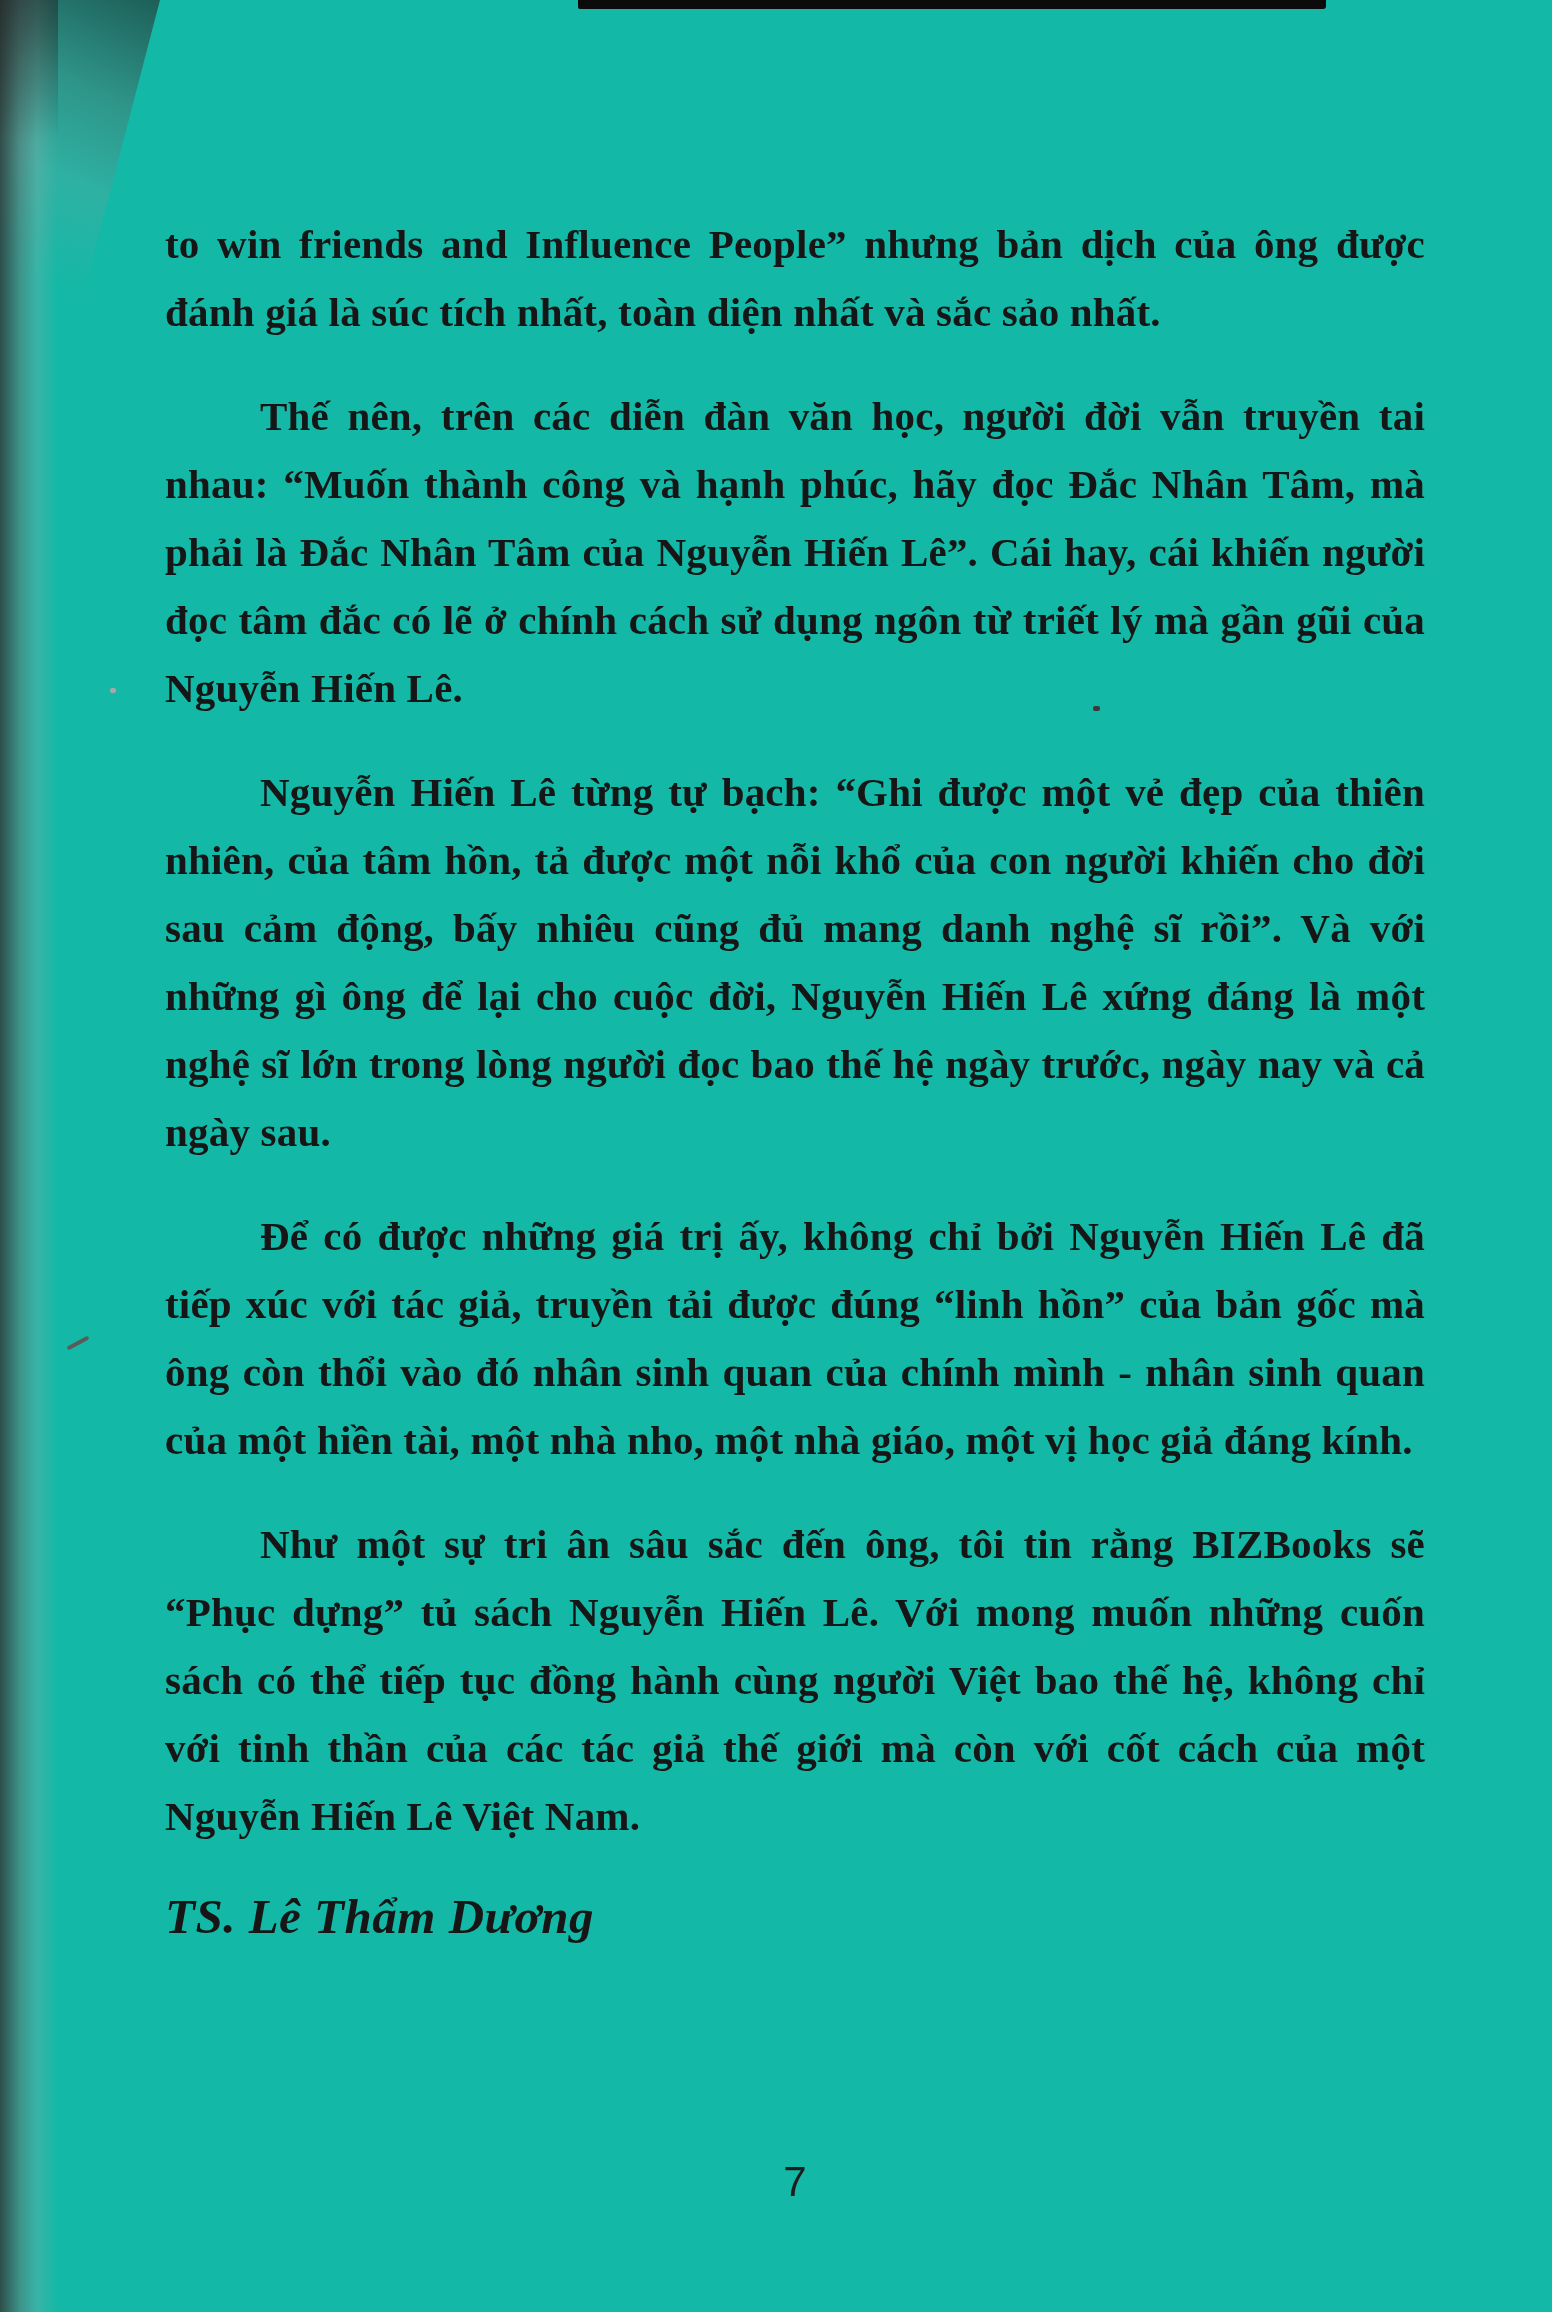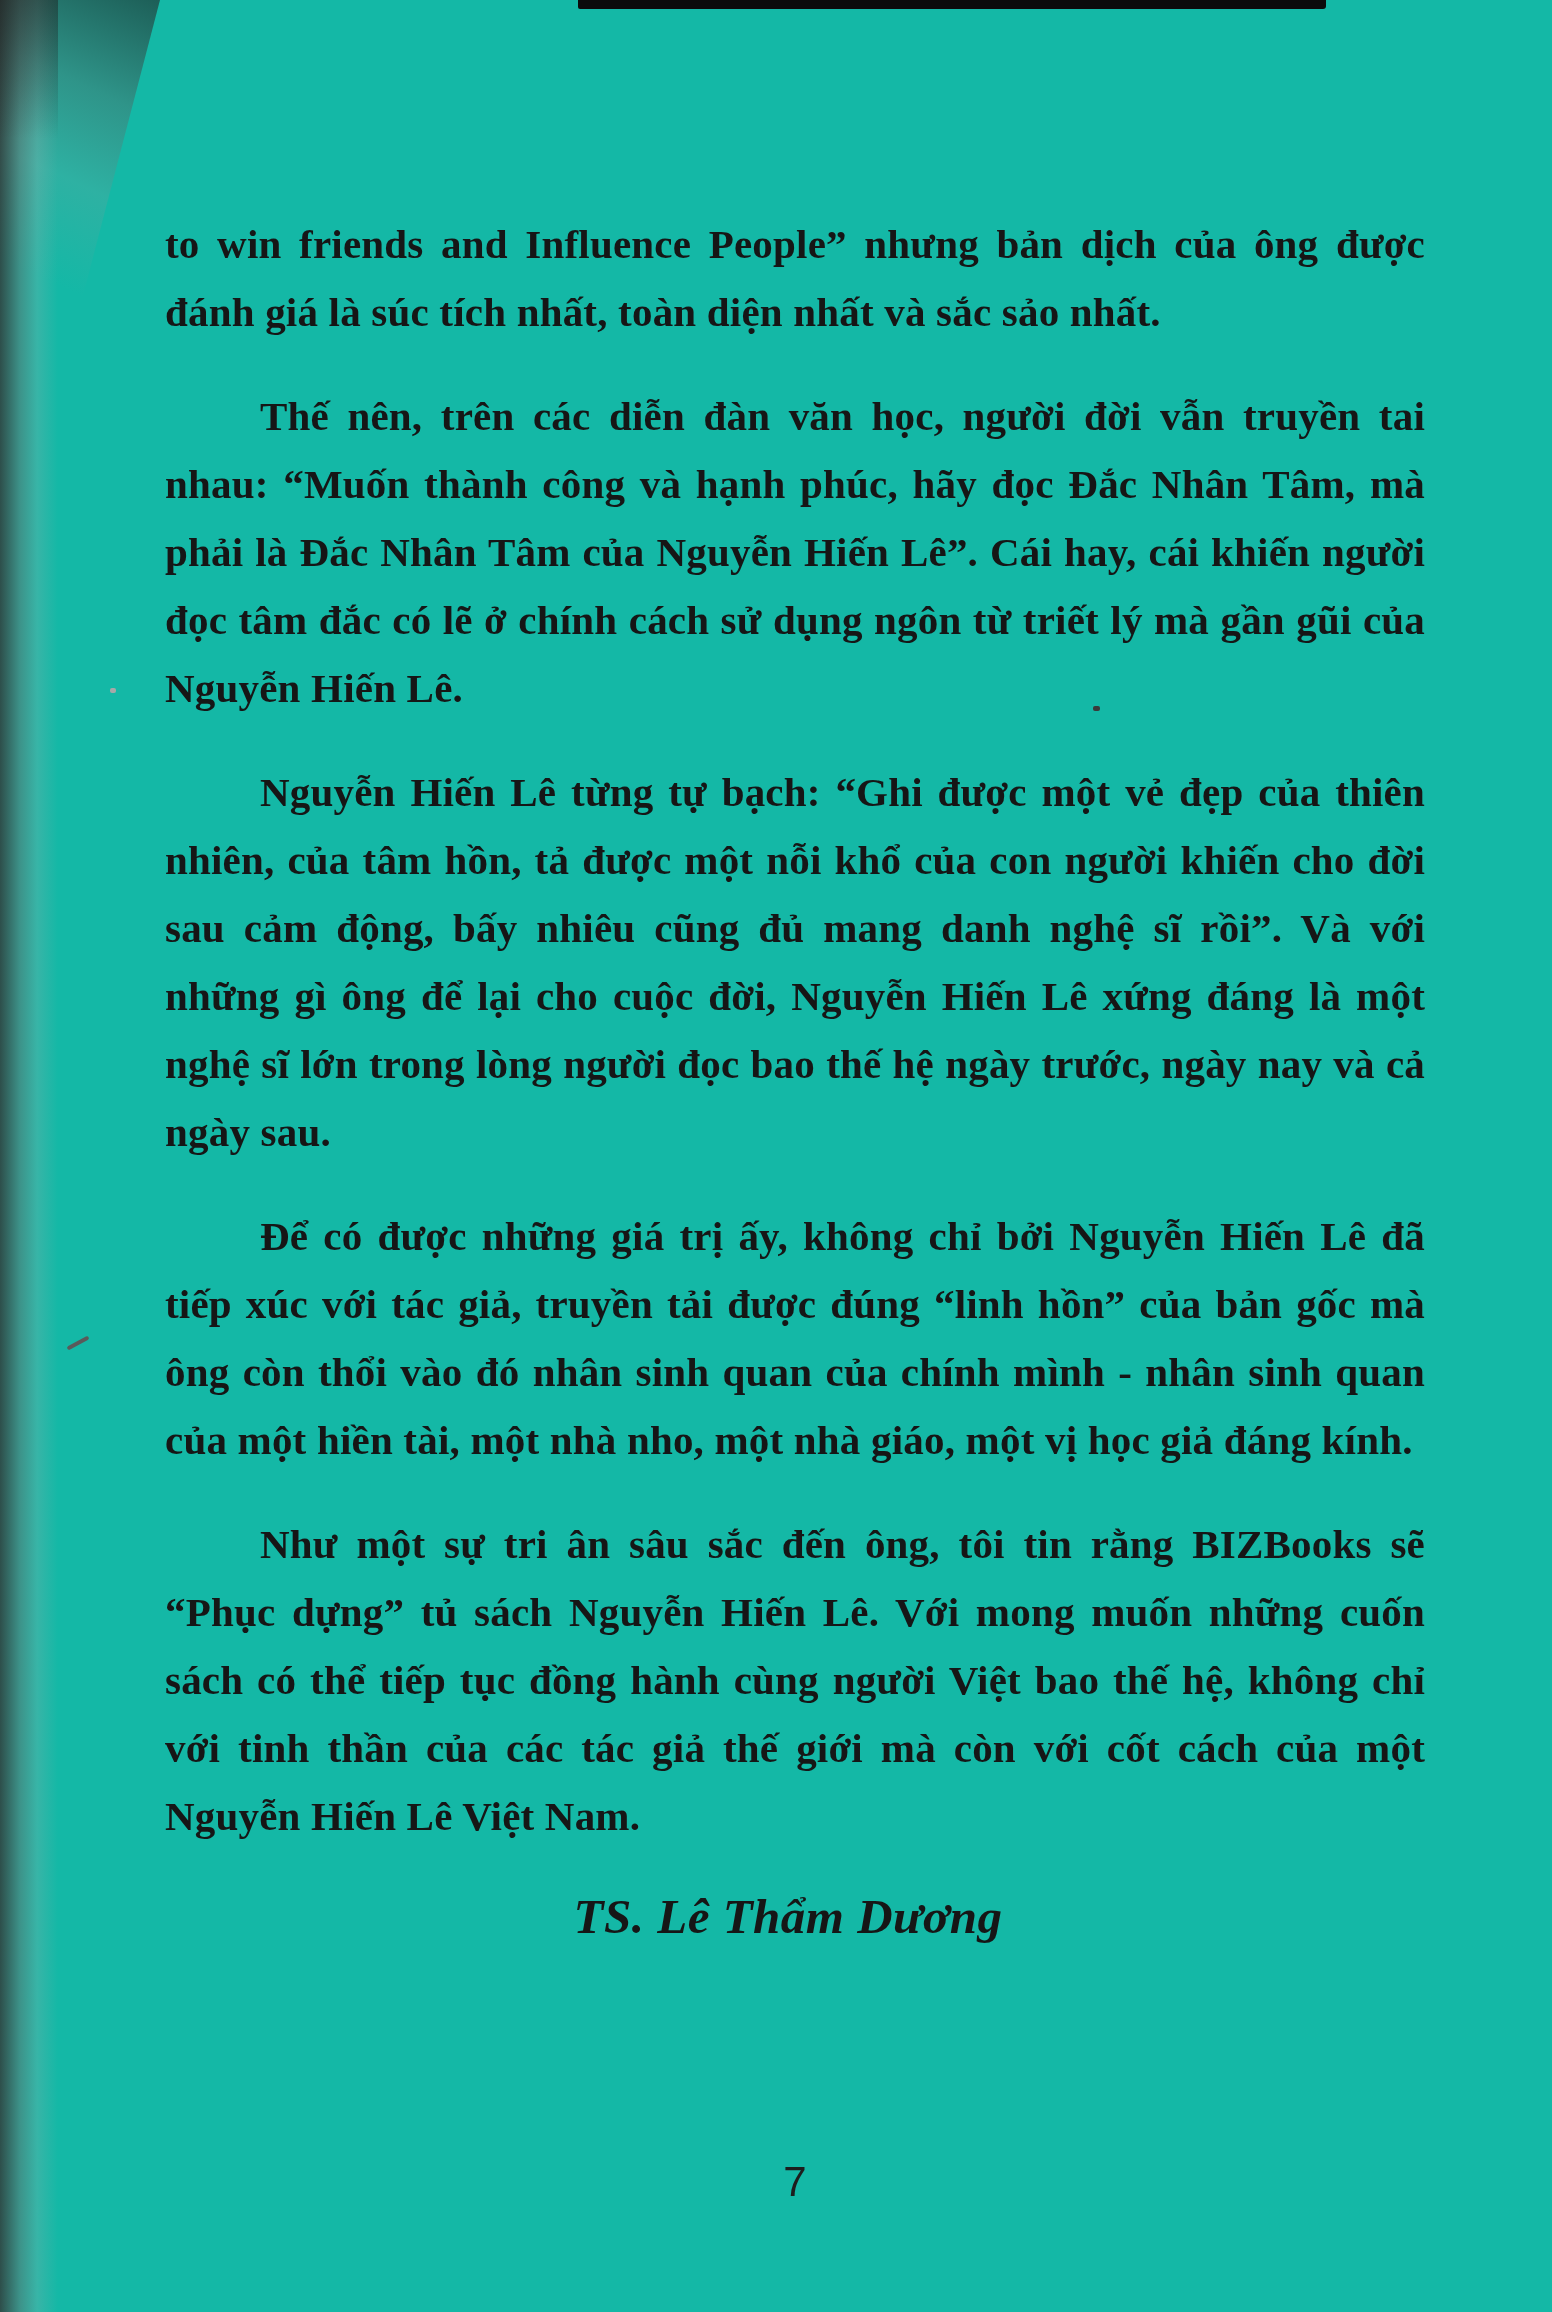--- a/index.html
+++ b/index.html
@@ -95,21 +95,21 @@
   .para.no-indent {
     text-indent: 0;
   }
   .signature {
     margin-top: 30px;
     padding-right: 14px;
     font-size: 49px;
     line-height: 62px;
     font-weight: bold;
     font-style: italic;
-    text-align: center;
+    text-align: left;
     letter-spacing: 0.5px;
   }
   .page-number {
     position: absolute;
     left: 165px;
     top: 2158px;
     width: 1260px;
     text-align: center;
     font-family: "Liberation Sans", sans-serif;
     font-size: 42px;

